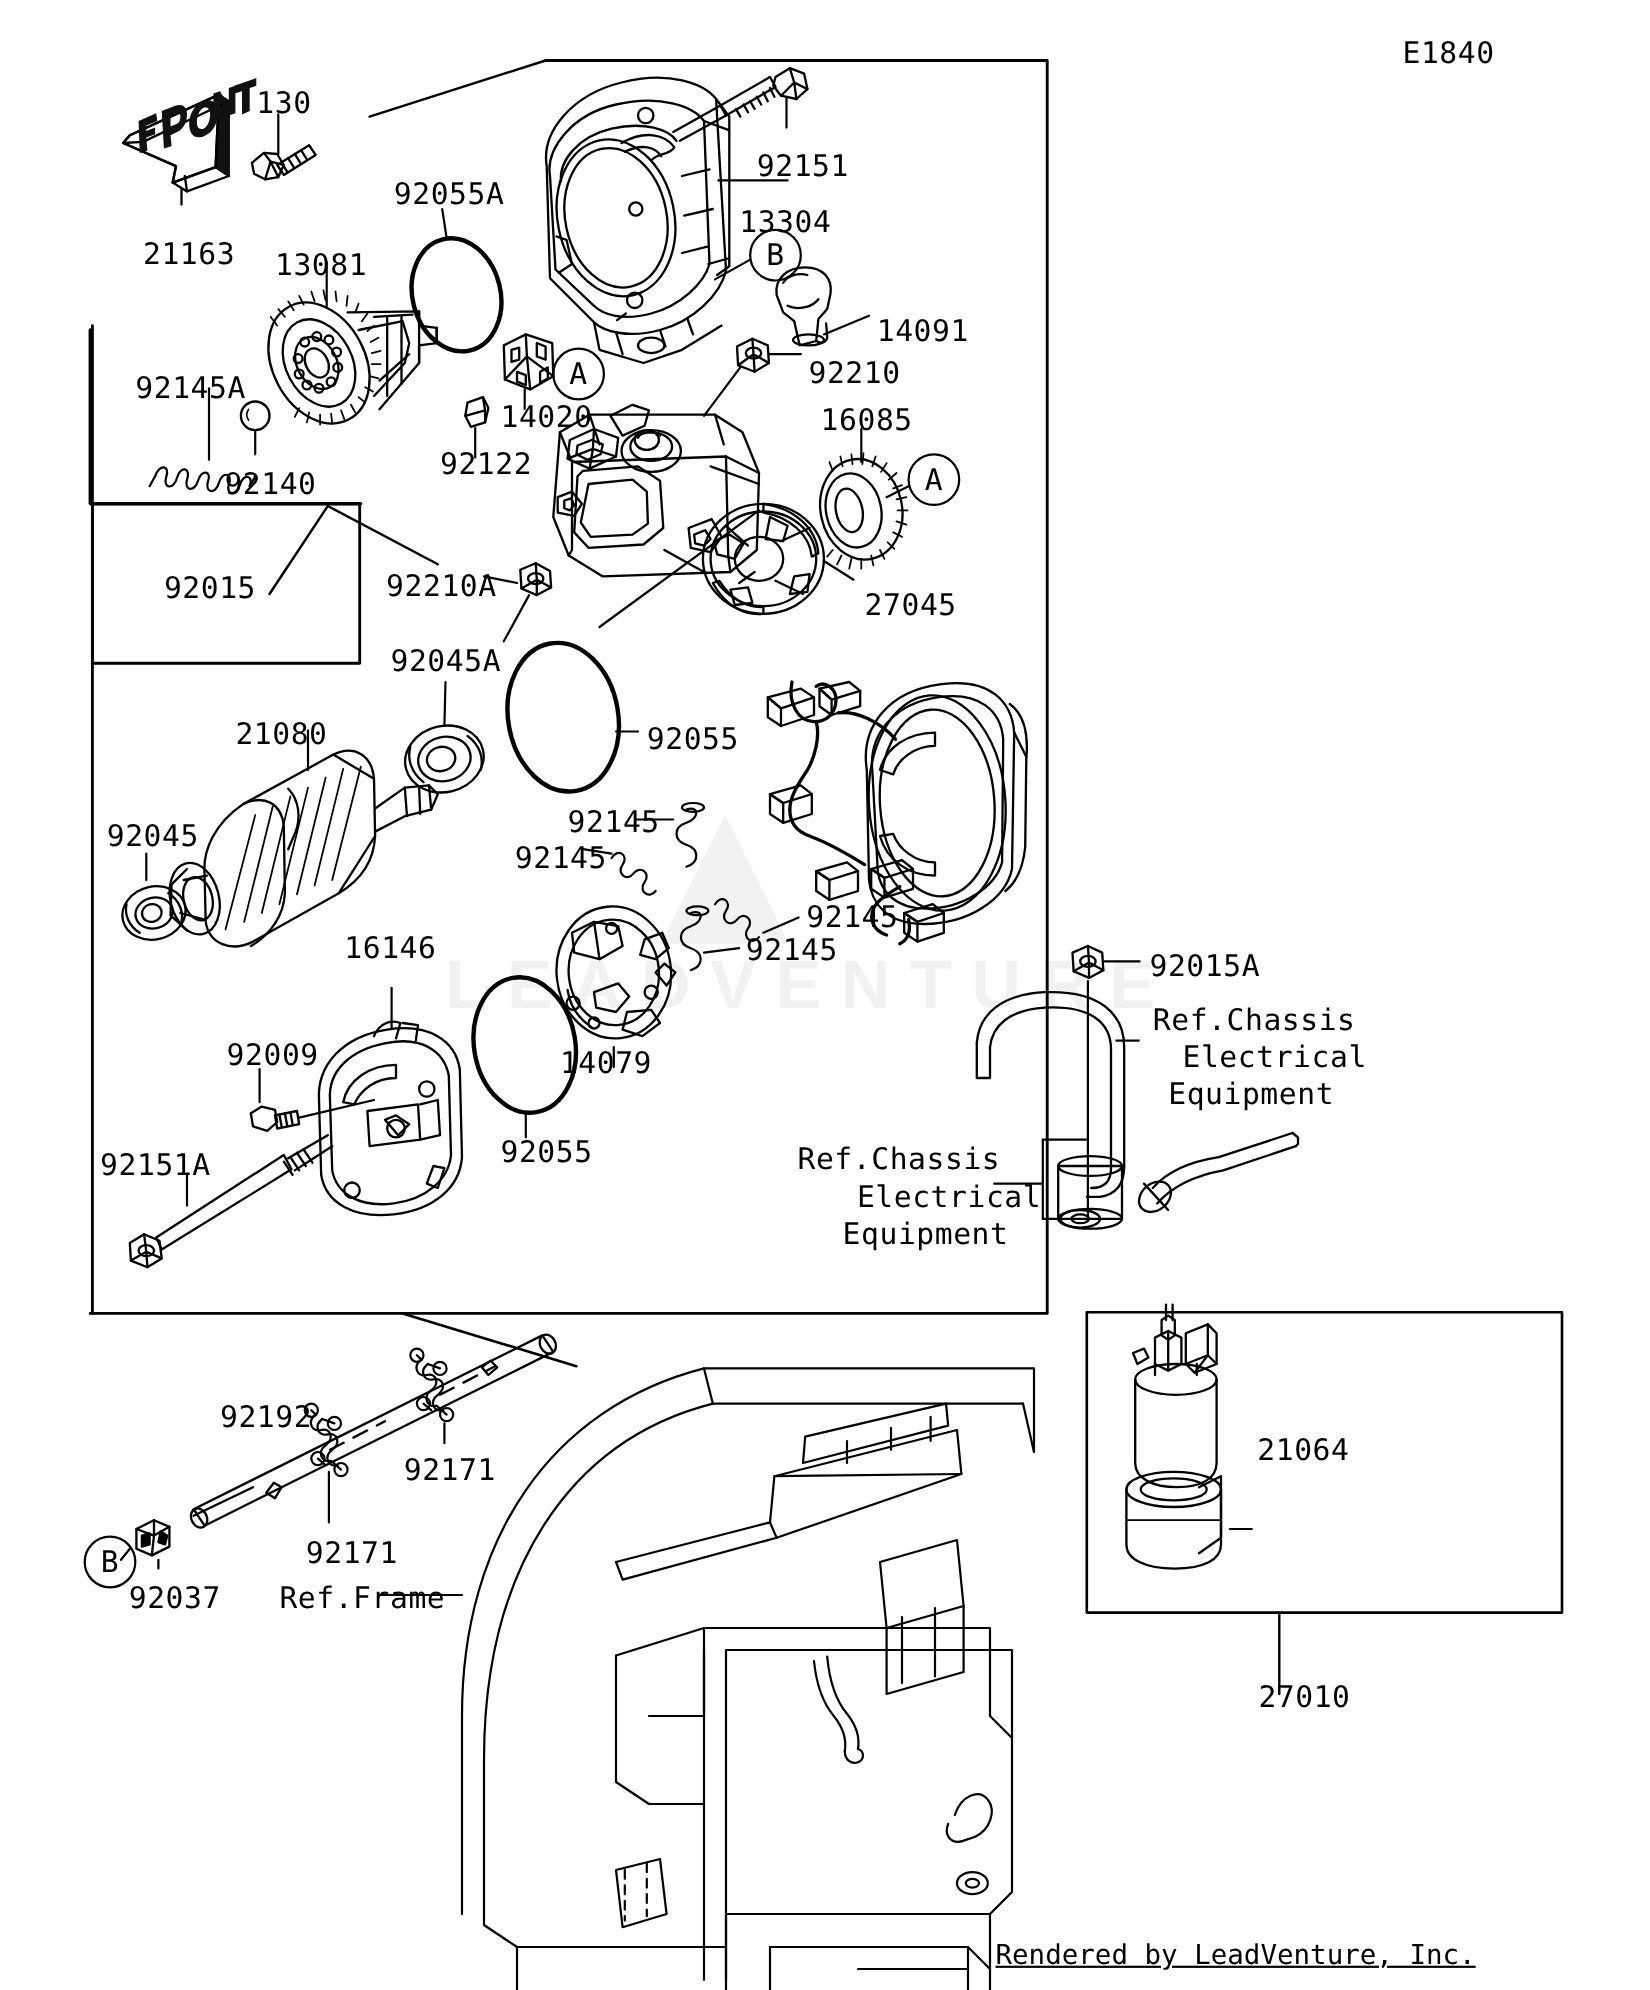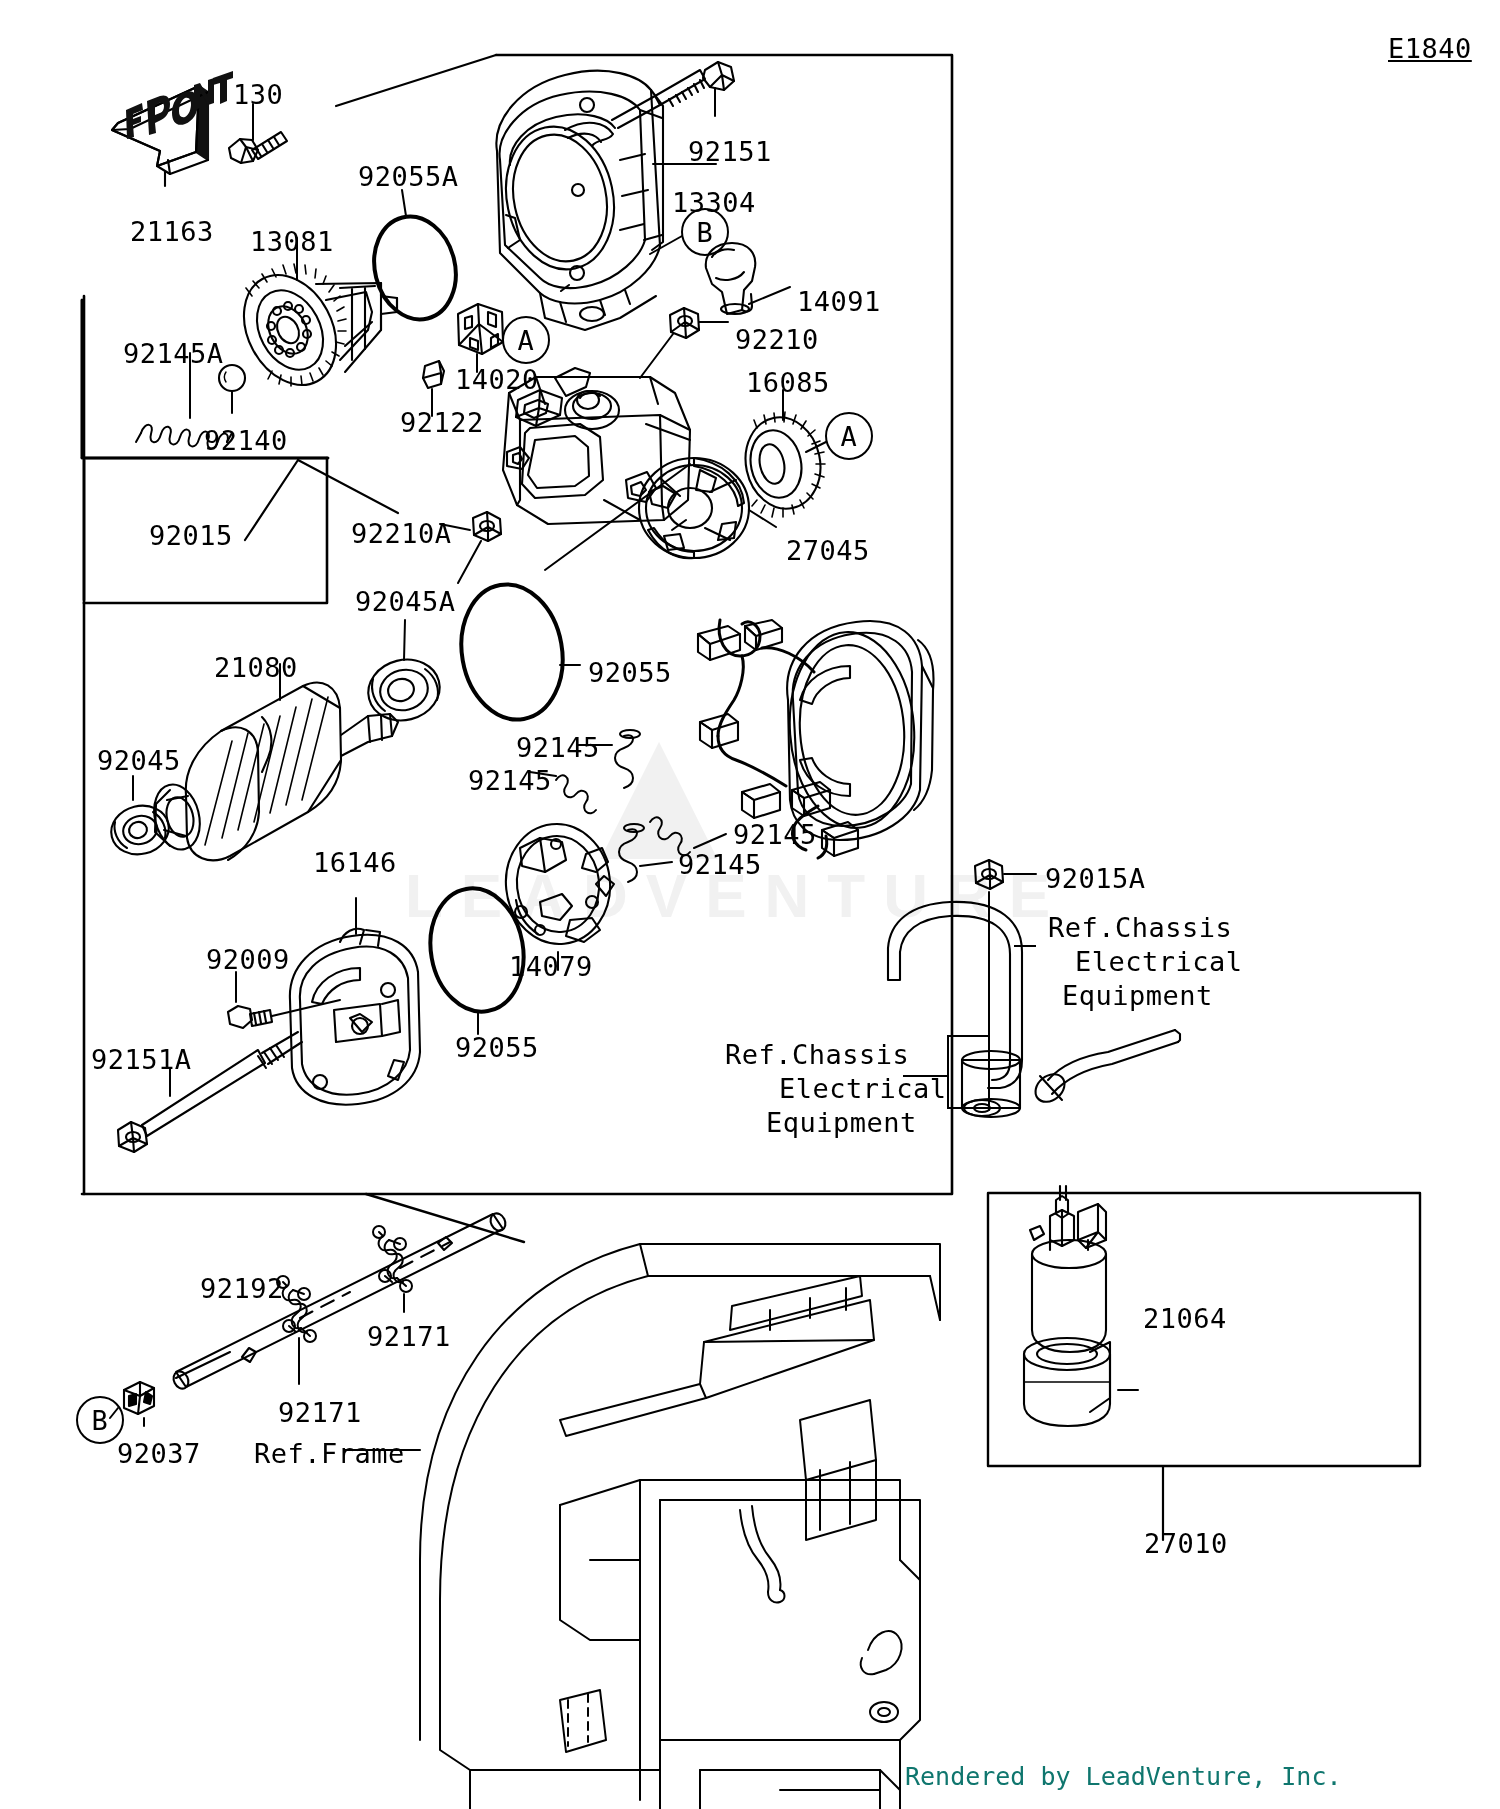--- a/index.html
+++ b/index.html
@@ -3,21 +3,21 @@
 <meta charset="utf-8">
 <style>
   html,body{margin:0;padding:0;background:#fff;}
   body{width:1500px;height:1809px;position:relative;overflow:hidden;
        font-family:"DejaVu Sans Mono","Liberation Mono",monospace;color:#111;}
   #stage{position:absolute;left:0;top:0;width:1500px;height:1809px;}
   svg#art{position:absolute;left:0;top:0;width:1500px;height:1809px;}
   .lbl{position:absolute;white-space:pre;font-family:"DejaVu Sans Mono","Liberation Mono",monospace;
        font-size:27px;letter-spacing:0.5px;color:#000;line-height:1.28;}
   .lbl.c{text-align:center;}
-  .credit{position:absolute;font-size:25px;color:#0f766e;white-space:nowrap;}
+  .credit{position:absolute;font-size:25px;color:#000000;white-space:nowrap;text-decoration:underline;}
   .wm{position:absolute;color:#f1f1f1;font-weight:bold;font-family:"Liberation Sans",sans-serif;
       user-select:none;pointer-events:none;}
 </style>
 </head>
 <body>
 
 <div id="stage">
 
   <div class="wm" style="left:560px;top:690px;font-size:200px;line-height:200px;">▲</div>
   <div class="wm" style="left:405px;top:860px;font-size:62px;letter-spacing:18px;">LEADVENTURE</div>
@@ -585,21 +585,21 @@
         <path d="M568 1700 L568 1746 M588 1694 L588 1742" stroke-dasharray="8 6"></path>
         <path d="M470 1770 L470 1809 M660 1740 L660 1809 M900 1740 L900 1809"></path>
         <path d="M620 1770 L660 1770"></path>
         <path d="M700 1770 L880 1770 L900 1790"></path>
         <path d="M700 1770 L700 1809 M880 1770 L880 1809"></path>
         <path d="M780 1790 L880 1790"></path>
       </g>
     </g>
   </svg>
 
-  <div class="lbl" style="left:1388px;top:32px;text-decoration:underline;">E1840</div>
+  <div class="lbl" style="left:1275px;top:32px;">E1840</div>
 
   <div class="lbl" style="left:130px;top:178px;margin-top:37px;">21163</div>
   <div class="lbl" style="left:233px;top:78px;">130</div>
   <div class="lbl" style="left:358px;top:160px;">92055A</div>
   <div class="lbl" style="left:250px;top:225px;">13081</div>
   <div class="lbl" style="left:123px;top:337px;">92145A</div>
   <div class="lbl" style="left:204px;top:424px;">92140</div>
   <div class="lbl" style="left:400px;top:406px;">92122</div>
   <div class="lbl" style="left:455px;top:363px;">14020</div>
   <div class="lbl" style="left:688px;top:135px;">92151</div>

